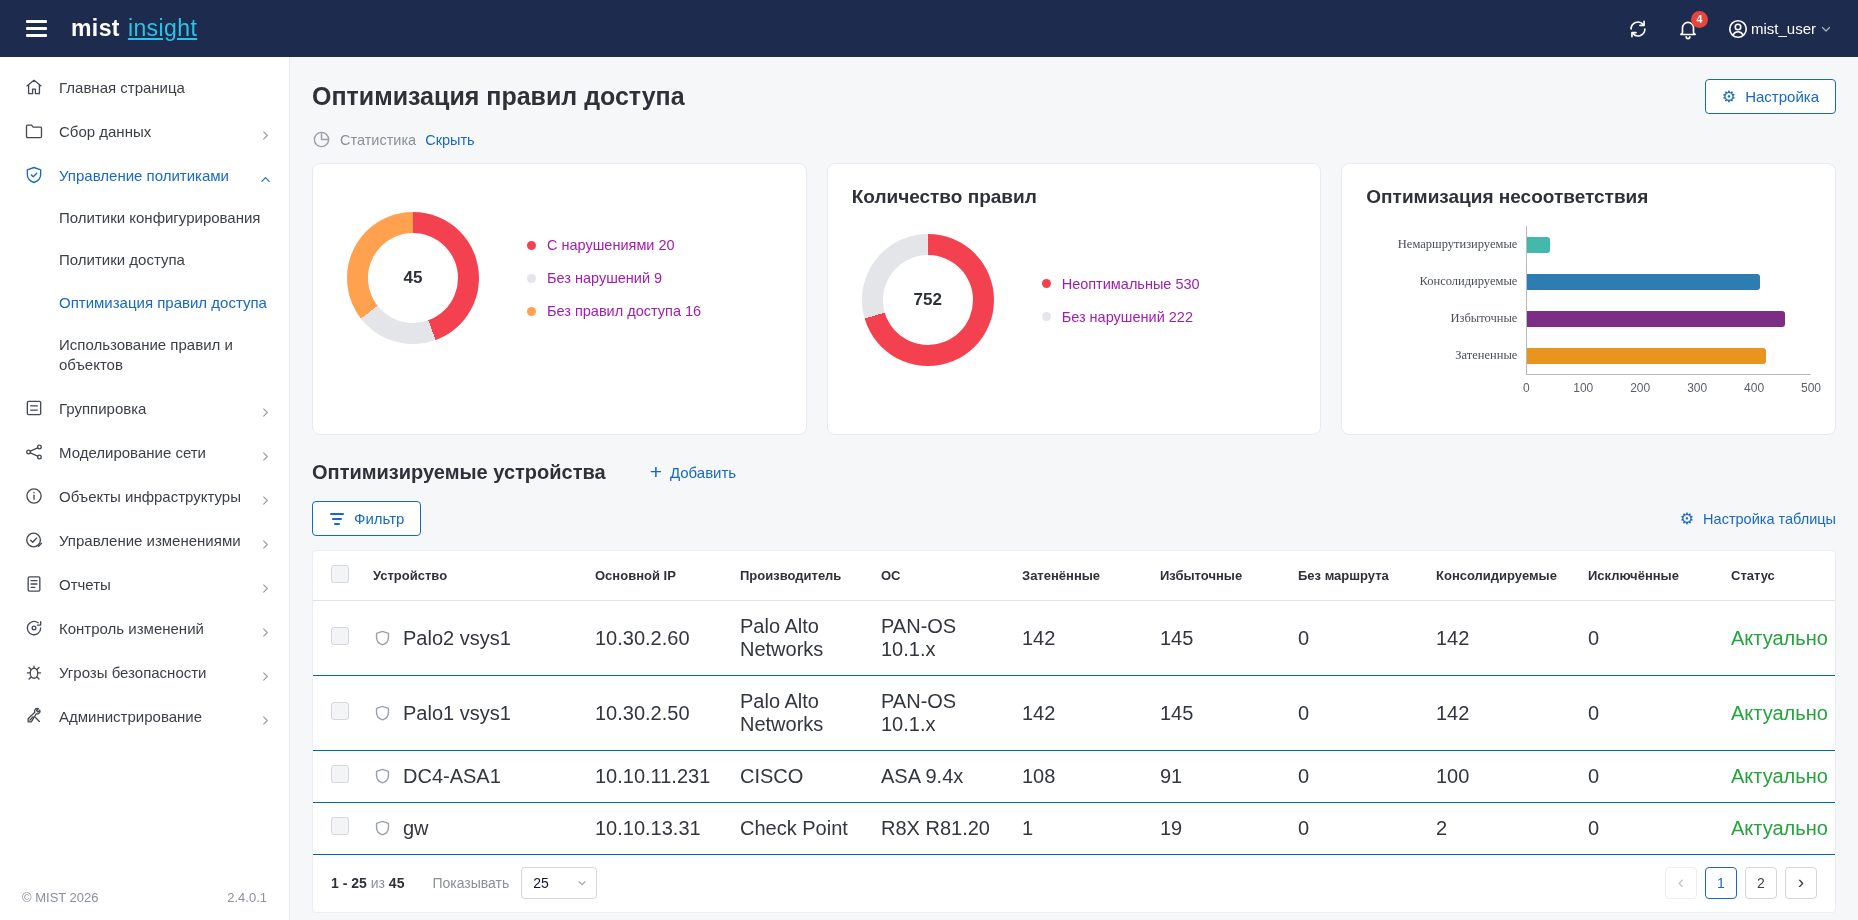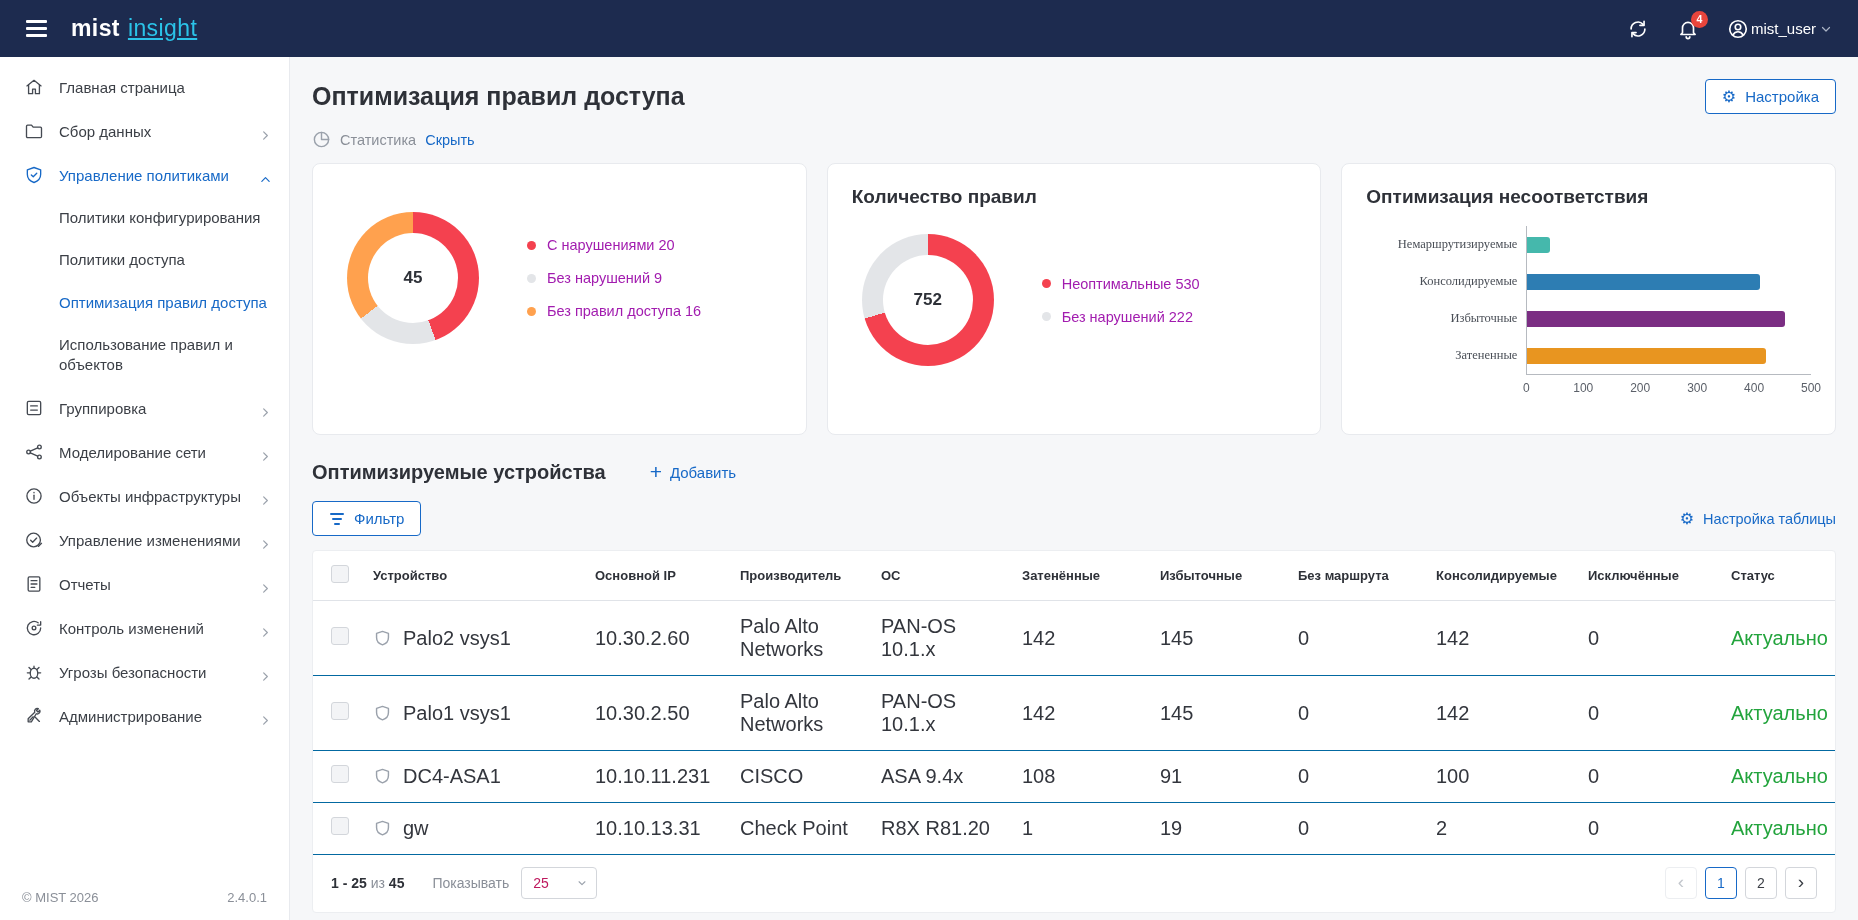--- a/index.html
+++ b/index.html
@@ -84,21 +84,21 @@
   .col-check { padding-left:18px; }
   .checkbox { width:18px; height:18px; border:1px solid #d3d6db; border-radius:3px; background:#f3f4f6; display:inline-block; cursor:pointer; }
   .device-cell { display:flex; align-items:center; gap:11px; white-space:nowrap; }
   .status-cell { color:#23a43d; }
 
   
   .table-footer { display:flex; align-items:center; padding:12px 18px 13px 18px; }
   .range { font-size:14px; color:#2e3138; }
   .range .of { color:#8a8f98; font-weight:400; }
   .show-label { margin-left:28px; color:#8a8f98; margin-right:12px; font-size:14px; }
-  .select { width:76px; height:32px; border:1px solid #d3d6db; border-radius:4px; display:flex; align-items:center; justify-content:space-between; padding:0 9px 0 11px; background:#fff; color:#be185d; cursor:pointer; font-size:14px; }
+  .select { width:76px; height:32px; border:1px solid #d3d6db; border-radius:4px; display:flex; align-items:center; justify-content:space-between; padding:0 9px 0 11px; background:#fff; color:#0f172a; cursor:pointer; font-size:14px; }
   .pager { margin-left:auto; display:flex; gap:8px; align-items:center; }
   #page-buttons { display:inline-flex; gap:8px; }
   .page-btn { width:32px; height:32px; border:1px solid #d3d6db; background:#fff; border-radius:4px; color:#3b3f46; font-size:14px; display:inline-flex; align-items:center; justify-content:center; cursor:pointer; font-family:"Liberation Sans",sans-serif; }
   .page-btn.arrow { font-size:19px; padding-bottom:2px; }
   .page-btn.prev { border-color:#eceef1; color:#c3c7cd; }
   .page-btn.active { border-color:#1769c7; color:#1769c7; }
 </style>
 </head>
 <body>
 

